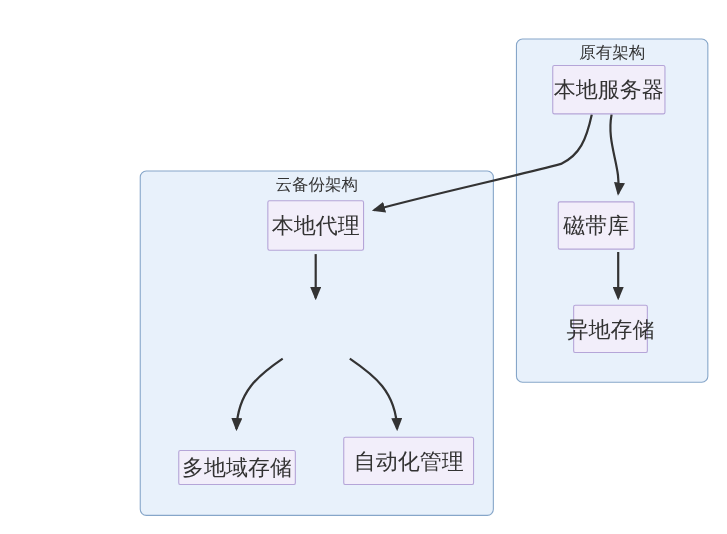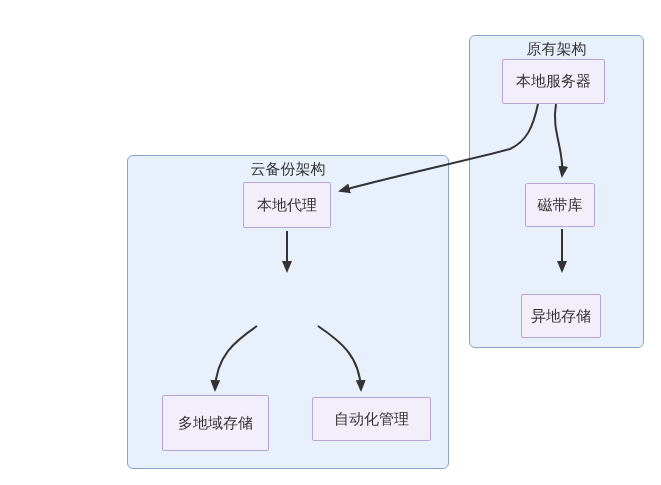--- a/index.html
+++ b/index.html
@@ -51,21 +51,21 @@
   }
   .arrowhead{fill:var(--edge);}
   .node{
     position:absolute;
     background:var(--node-fill);
     border:1.5px solid var(--node-border);
     border-radius:2px;
     display:flex;
     align-items:center;
     justify-content:center;
-    font-size:15px;
+    font-size:20px;
     color:var(--text);
     z-index:3;
     white-space:nowrap;
   }
 </style>
 </head>
 <body>
 
 <div id="canvas">
 
@@ -86,24 +86,24 @@
     <path class="edge" d="M494,104 C489,127 483,141 466,149 C421,161 347,177 296,191" marker-end="url(#arrow)"></path>
     <path class="edge" d="M512,104 C507,131 521,151 518,176" marker-end="url(#arrow)"></path>
     <path class="edge" d="M518,229 L518,271" marker-end="url(#arrow)"></path>
     <path class="edge" d="M243,231 L243,271" marker-end="url(#arrow)"></path>
     <path class="edge" d="M213,326 C191,341 172,356 171,390" marker-end="url(#arrow)"></path>
     <path class="edge" d="M274,326 C296,341 316,356 317,390" marker-end="url(#arrow)"></path>
   </svg>
 
   <div class="node" style="left:458px;top:59px;width:103px;height:45px;">本地服务器</div>
 
-  <div class="node" style="left:481px;top:183px;width:70px;height:44px;">磁带库</div>
+  <div class="node" style="left:463px;top:183px;width:70px;height:44px;">磁带库</div>
 
-  <div class="node" style="left:477px;top:294px;width:80px;height:44px;">异地存储</div>
+  <div class="node" style="left:477px;top:277px;width:68px;height:44px;">异地存储</div>
 
   <div class="node" style="left:199px;top:182px;width:88px;height:46px;">本地代理</div>
 
 
-  <div class="node" style="left:118px;top:395px;width:107px;height:56px;">多地域存储</div>
+  <div class="node" style="left:118px;top:409px;width:107px;height:32px;">多地域存储</div>
 
   <div class="node" style="left:268px;top:397px;width:119px;height:44px;">自动化管理</div>
 
 </div>
 
 </body></html>

